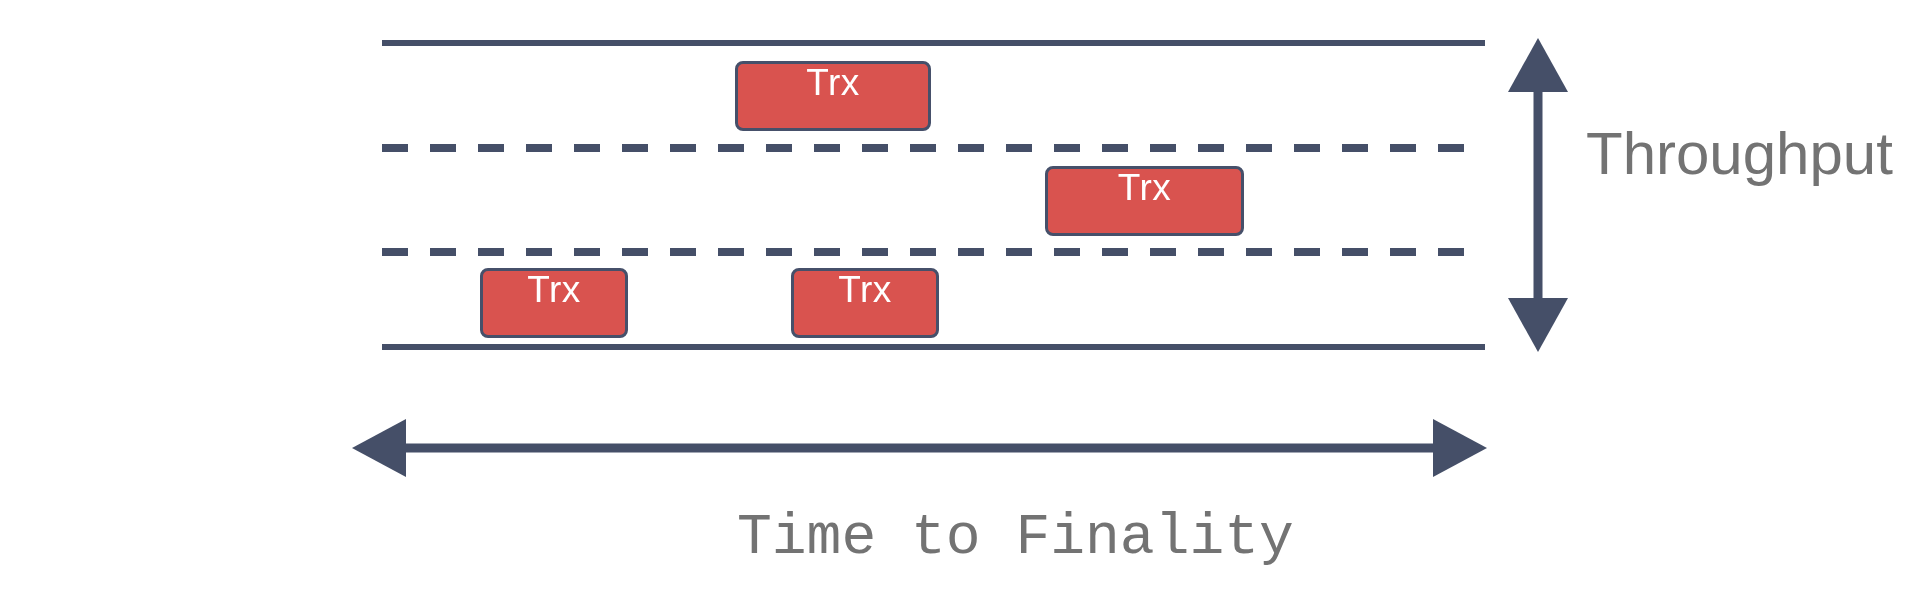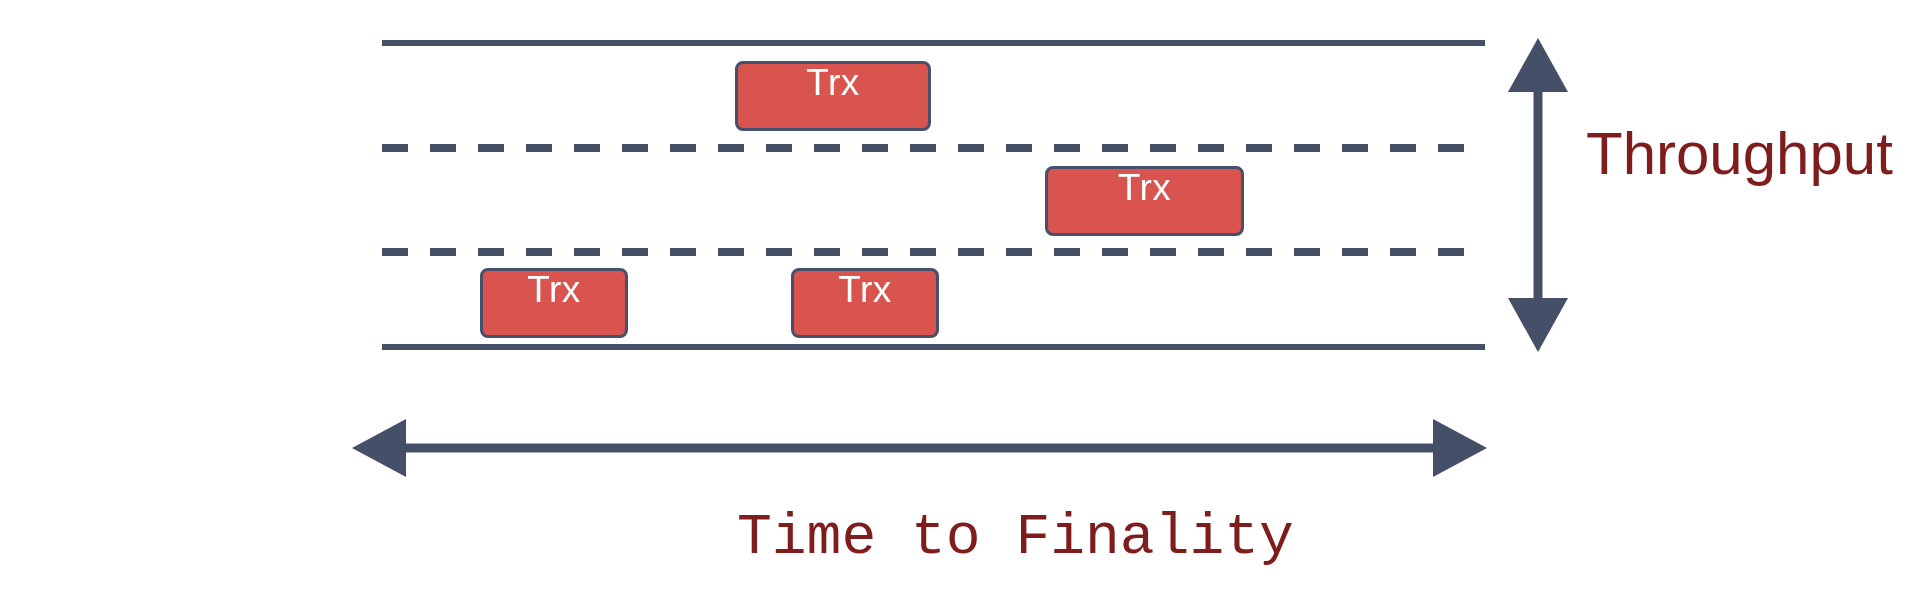--- a/index.html
+++ b/index.html
@@ -38,21 +38,21 @@
   .trx-label {
     color: #ffffff;
     font-family: "Liberation Sans", sans-serif;
     font-size: 37px;
     line-height: 1;
     letter-spacing: 0.5px;
     user-select: none;
   }
   .axis-label {
     position: absolute;
-    color: #7f1d1d;
+    color: #737373;
     font-family: "Liberation Sans", sans-serif;
     white-space: nowrap;
     line-height: 1;
   }
   #throughput-label {
     left: 1586px;
     top: 124px;
     font-size: 60px;
   }
   #time-to-finality-label {

